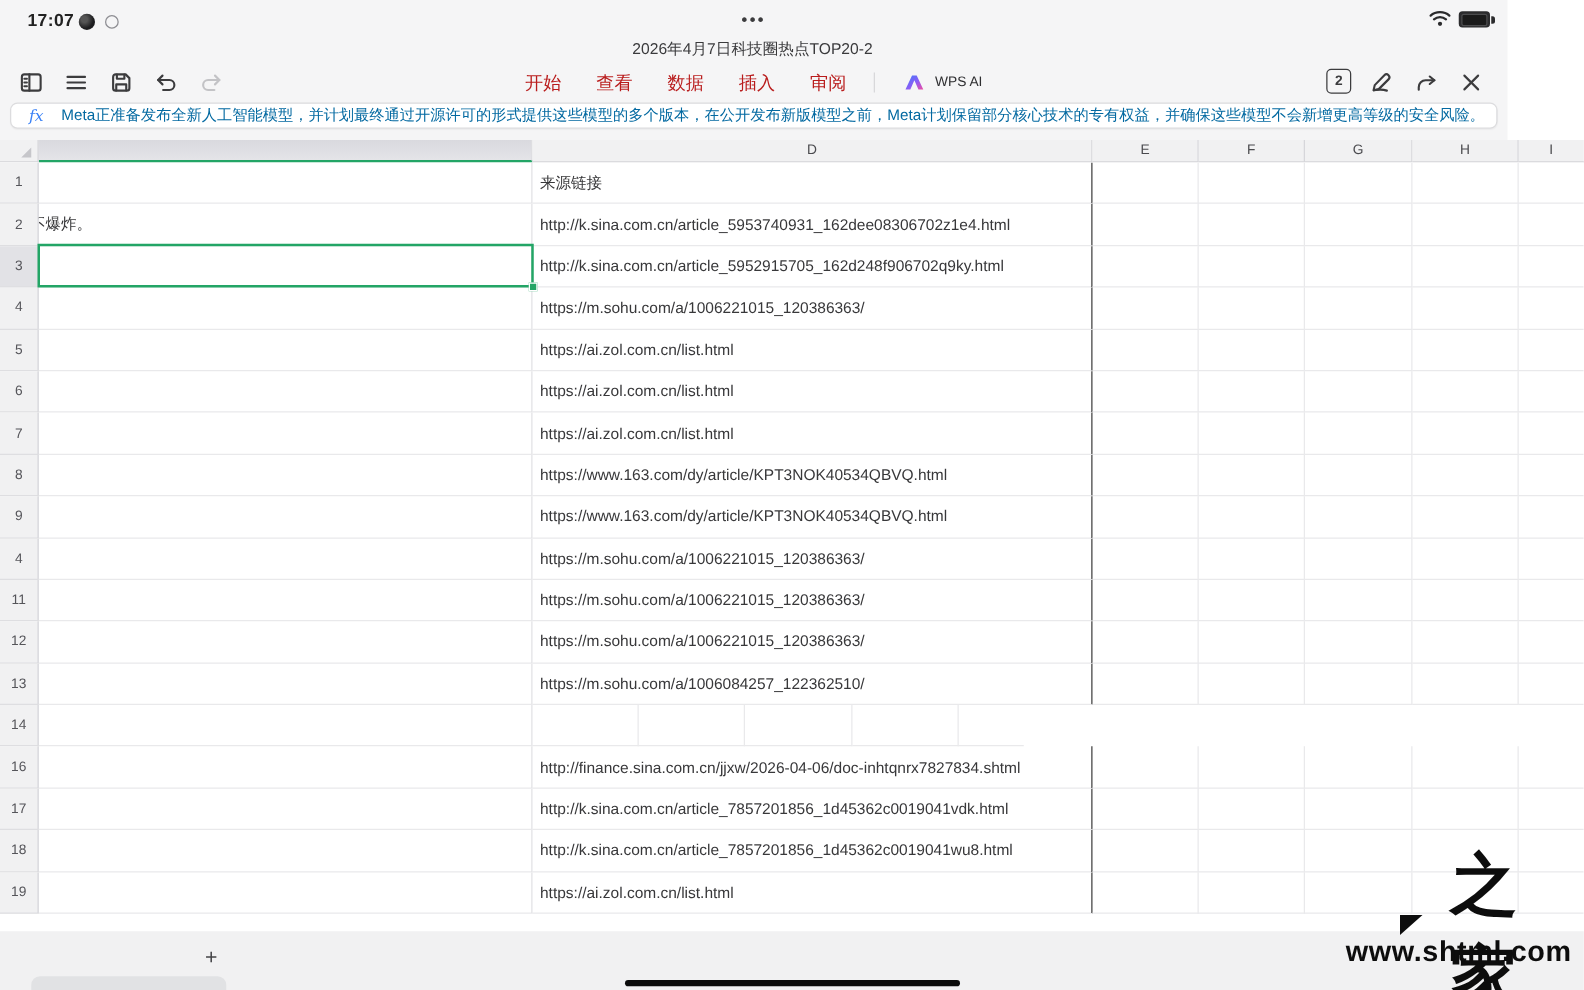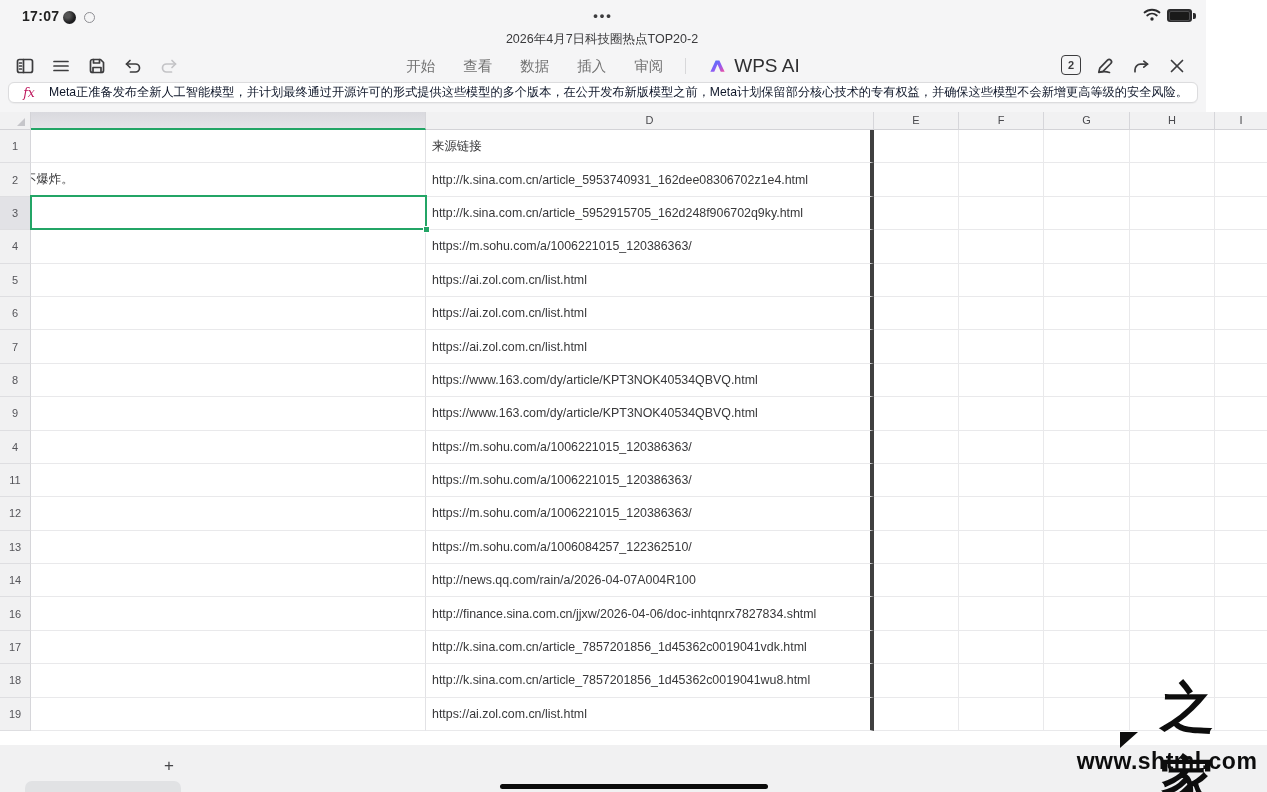--- a/index.html
+++ b/index.html
@@ -24,53 +24,53 @@
   #battery .lvl { position:absolute; left:1.5px; top:1.5px; bottom:1.5px; width:21px; background:#1a1a1a;
     border-radius:2px; border:1px solid #4c4c4e; }
   
   #toolbar { position:absolute; left:0; top:50px; width:100%; height:32px; }
   .tbtn { position:absolute; top:3px; width:26px; height:26px; display:flex; align-items:center;
     justify-content:center; cursor:pointer; }
   .tbtn svg { stroke:#3c3c3e; fill:none; stroke-width:1.7; stroke-linecap:round; stroke-linejoin:round; }
   .tbtn.dis svg { stroke:#c3c3c6; }
   #menus { position:absolute; left:0; right:0; top:0; height:32px; display:flex; align-items:center;
     justify-content:center; gap:28px; }
-  .menu-item { font-size:14.5px; color:#737373; cursor:pointer; }
+  .menu-item { font-size:14.5px; color:#b91c1c; cursor:pointer; }
   #menu-div { width:1px; height:16px; background:#d8d8da; margin:0 -6px; }
   #wpsai { display:flex; align-items:center; gap:7px; cursor:pointer; }
-  #wpsai .lbl { font-size:19px; color:#2f2f31; }
+  #wpsai .lbl { font-size:11px; color:#2f2f31; }
   #win-count { position:absolute; right:125px; top:5px; width:20px; height:20px; border:1.6px solid #3c3c3e;
     border-radius:4px; font-size:11px; font-weight:bold; color:#3c3c3e; display:flex; align-items:center;
     justify-content:center; cursor:pointer; }
   
   #fbar { position:absolute; left:8px; right:8px; top:82px; height:21px; background:#fff;
     border:1px solid #dcdcde; border-radius:6px; display:flex; align-items:center; box-shadow:0 .5px 1px rgba(0,0,0,.04); }
   #fx { width:40px; text-align:center; font-family:"DejaVu Serif",serif; font-style:italic;
-    font-size:12.5px; color:#be185d; flex:0 0 auto; }
-  #fvalue { flex:1; font-size:12.2px; color:#0f172a; white-space:nowrap; overflow:hidden; }
+    font-size:12.5px; color:#3b82f6; flex:0 0 auto; }
+  #fvalue { flex:1; font-size:12.2px; color:#0369a1; white-space:nowrap; overflow:hidden; }
   
   #colhdr { position:absolute; left:0; top:112px; width:1267px; height:18px; display:flex; }
   #corner { width:31px; height:18px; background:#f1f1f2; border-right:1px solid #d3d3d7;
     border-bottom:1px solid #d3d3d7; position:relative; }
   #corner .tri { position:absolute; right:5px; bottom:3px; width:0; height:0;
     border-bottom:8px solid #c6c6ca; border-left:8px solid transparent; }
   .hc { height:18px; background:#f1f1f2; border-right:1px solid #d6d6da; border-bottom:1px solid #d3d3d7;
     font-size:11px; color:#4a4a4e; text-align:center; line-height:17px; cursor:pointer; }
   .hc0 { width:395px; background:linear-gradient(#d9d9de,#e4e4e8); border-bottom:2px solid #23a566; }
   .hc1 { width:448px; } .hc2 { width:85px; } .hc3 { width:85px; } .hc4 { width:86px; }
   .hc5 { width:85px; } .hc6 { width:52px; border-right:none; }
   #gridbody { position:absolute; left:0; top:130px; width:1267px; bottom:47px; overflow:hidden; background:#fff; }
   .row { display:flex; height:33.4px; }
   .rn { flex:0 0 31px; background:#f1f1f2; border-right:1px solid #d6d6da; border-bottom:1px solid #dedee1;
     font-size:11px; color:#55555a; display:flex; align-items:center; justify-content:center; cursor:pointer; }
   .rn-sel { background:#e2e2e6; }
   .cell { border-bottom:1px solid #e9e9eb; font-size:12.4px; color:#38383a; display:flex;
     align-items:center; overflow:hidden; white-space:nowrap; cursor:cell; }
   .cc { flex:0 0 395px; border-right:1px solid #e2e2e5; padding-left:2px; }
-  .cd { flex:0 0 448px; border-right:4px solid #404040; padding-left:6px; }
+  .cd { flex:0 0 448px; border-right:1px solid #404040; padding-left:6px; }
   .cm { border-right:1px solid #e9e9eb; }
   .ce2{ flex:0 0 85px; } .ce3{ flex:0 0 85px; } .ce4{ flex:0 0 86px; } .ce5{ flex:0 0 85px; }
   .ci { flex:0 0 52px; border-right:none; }
   .clip { margin-left:-9px; }
   
   #selection { position:absolute; left:30px; top:65px; width:397px; height:35px;
     border:2px solid #23a566; background:rgba(255,255,255,.0); pointer-events:auto; cursor:cell; }
   #sel-handle { position:absolute; right:-4.5px; bottom:-4.5px; width:7px; height:7px;
     background:#23a566; border:1px solid #fff; cursor:crosshair; }
   
@@ -340,21 +340,20 @@
       <div class="cell cd">https://m.sohu.com/a/1006084257_122362510/</div>
       <div class="cell cm ce2"></div>
       <div class="cell cm ce3"></div>
       <div class="cell cm ce4"></div>
       <div class="cell cm ce5"></div>
       <div class="cell ci"></div>
     </div>
     <div class="row">
       <div class="rn">14</div>
       <div class="cell cc"></div>
-      <div class="cell cd">http://news.qq.com/rain/a/2026-04-07A004R100</div>
       <div class="cell cm ce2"></div>
       <div class="cell cm ce3"></div>
       <div class="cell cm ce4"></div>
       <div class="cell cm ce5"></div>
       <div class="cell ci"></div>
     </div>
     <div class="row">
       <div class="rn">16</div>
       <div class="cell cc"></div>
       <div class="cell cd">http://finance.sina.com.cn/jjxw/2026-04-06/doc-inhtqnrx7827834.shtml</div>

